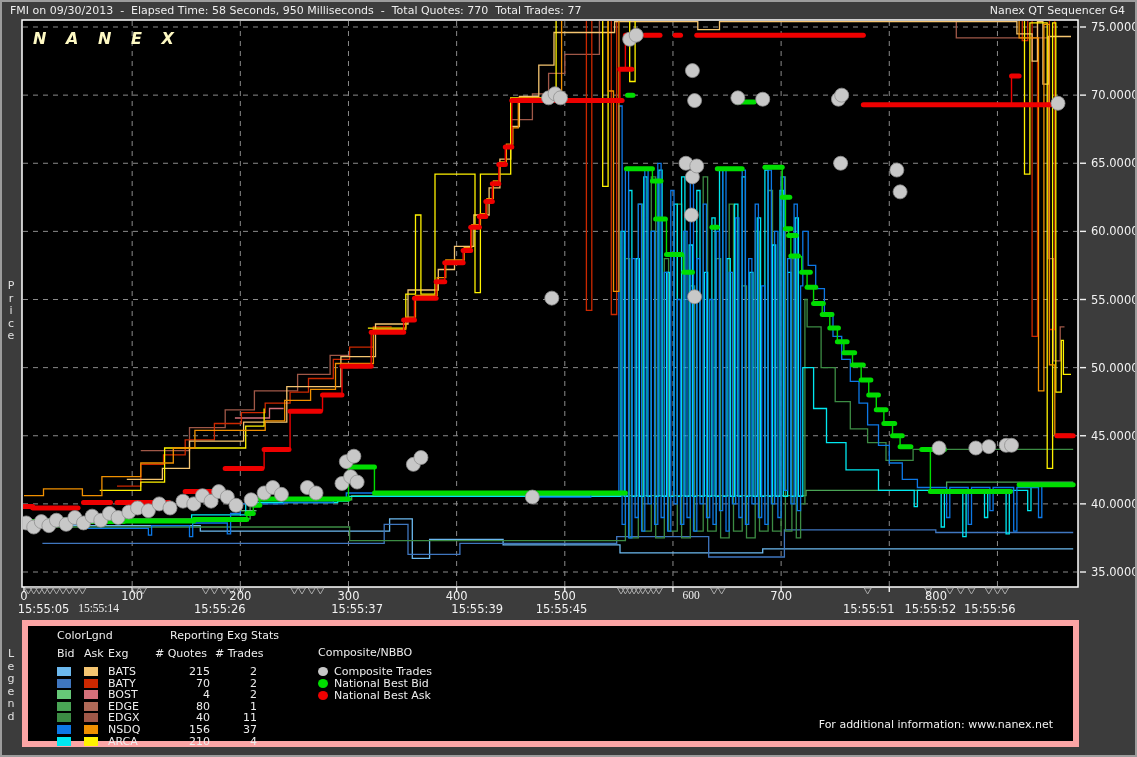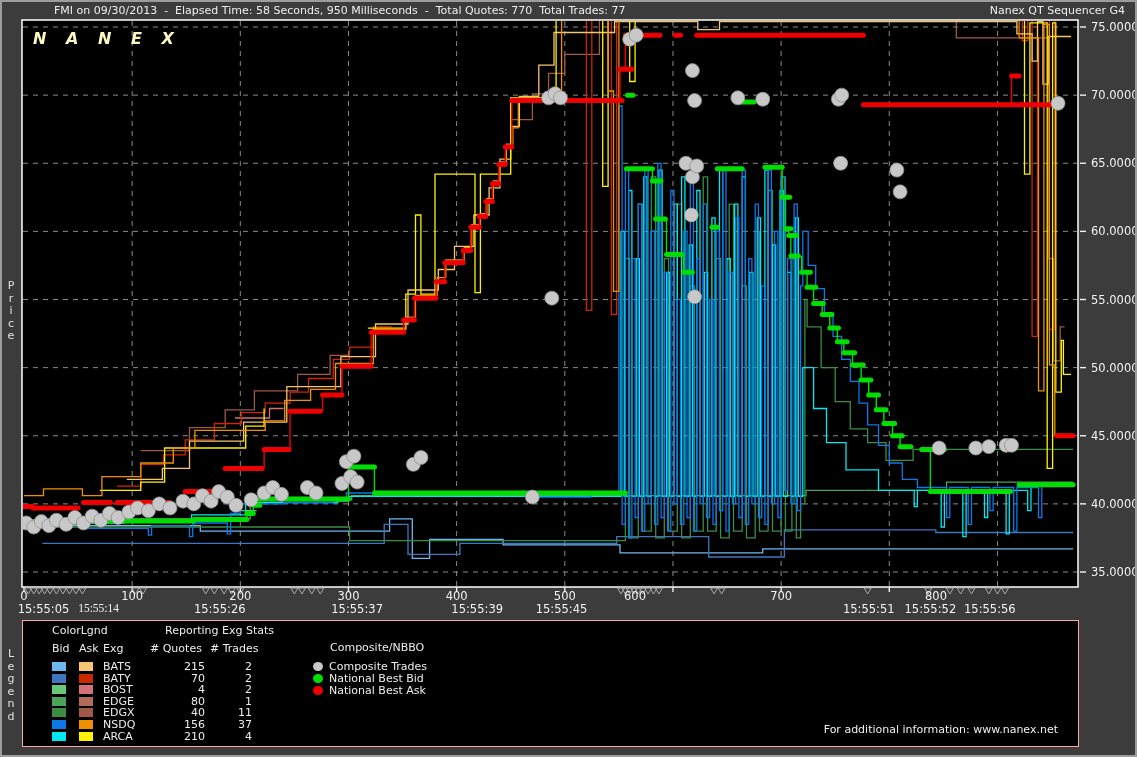--- a/index.html
+++ b/index.html
@@ -1,27 +1,27 @@
 <!DOCTYPE html>
 <html><head>
 <meta charset="utf-8">
 <style>
   html,body{margin:0;padding:0;background:#2a2a2a;}
   .window{position:relative;width:1137px;height:757px;background:#3C3C3C;border:2px solid #9C9C9C;box-sizing:border-box;overflow:hidden;
           font-family:"DejaVu Sans","Liberation Sans",sans-serif;color:#EDEDED;}
   .titlebar{position:absolute;left:0;top:0;width:100%;height:17px;font-size:11px;line-height:16px;}
-  .title-left{position:absolute;left:8px;top:1px;white-space:pre;margin-left:44px;}
+  .title-left{position:absolute;left:8px;top:1px;white-space:pre;}
   .title-right{position:absolute;right:10px;top:1px;white-space:pre;}
   #plot-svg{position:absolute;left:0;top:0;pointer-events:none;}
   .brand{position:absolute;left:31px;top:27px;font-size:16px;font-style:italic;letter-spacing:7px;color:#fef9c3;font-weight:bold;z-index:3;}
   .vlabel{position:absolute;font-size:11px;color:#E0E0E0;text-align:center;width:14px;line-height:12.5px;z-index:3;white-space:pre-line;}
   .ylab{position:absolute;left:1089px;font-size:11.5px;color:#F2F2F2;z-index:3;}
   .xlab{position:absolute;font-size:11.5px;color:#F2F2F2;transform:translateX(-50%);z-index:3;top:587px;}
   .tslab{position:absolute;font-size:11.5px;color:#F2F2F2;transform:translateX(-50%);z-index:3;top:600px;}
-  .legend-panel{position:absolute;left:20px;top:618px;width:1057px;height:127px;background:#000;border:1px solid #fca5a5;box-sizing:border-box;z-index:2;font-size:11px;}
+  .legend-panel{position:absolute;left:20px;top:618px;width:1057px;height:127px;background:#000;border:6px solid #fca5a5;box-sizing:border-box;z-index:2;font-size:11px;}
   .lg-abs{position:absolute;white-space:pre;}
   .exg-row{position:absolute;left:0;height:11px;width:100%;}
   .sw{position:absolute;width:14px;height:9px;top:1px;}
   .exg-name{position:absolute;left:80px;top:0;line-height:11px;}
   .exg-q{position:absolute;left:118px;width:64px;top:0;text-align:right;line-height:11px;}
   .exg-t{position:absolute;left:180px;width:49px;top:0;text-align:right;line-height:11px;}
   .nbbo-row{position:absolute;left:290px;height:12px;}
   .nbbo-dot{position:absolute;left:0;top:1px;width:10px;height:9px;border-radius:50%;}
   .nbbo-lab{position:absolute;left:16px;top:0;line-height:11px;white-space:pre;}
   .footer{position:absolute;right:20px;bottom:10px;font-size:11px;color:#F0F0F0;}
@@ -350,21 +350,21 @@
       <div class="ylab" style="top: 494.875px;">40.0000</div>
       <div class="ylab" style="top: 563px;">35.0000</div>
     </div>
   <div id="x-axis">
       <div class="xlab" style="left: 22px;">0</div>
       <div class="xlab" style="left: 130.16px;">100</div>
       <div class="xlab" style="left: 238.32px;">200</div>
       <div class="xlab" style="left: 346.48px;">300</div>
       <div class="xlab" style="left: 454.64px;">400</div>
       <div class="xlab" style="left: 562.8px;">500</div>
-      <div class="xlab" style="left: 633px;">600</div>
+      <div class="xlab" style="left: 689px; font-family: Liberation Serif, serif;">600</div>
       <div class="xlab" style="left: 779.12px;">700</div>
       <div class="xlab" style="left: 934px;">800</div>
     </div>
   <div id="ts-axis">
       <div class="tslab" style="left: 41.4688px;">15:55:05</div>
       <div class="tslab" style="left: 96.6304px; font-family: Liberation Serif, serif;">15:55:14</div>
       <div class="tslab" style="left: 217.77px;">15:55:26</div>
       <div class="tslab" style="left: 355.133px;">15:55:37</div>
       <div class="tslab" style="left: 475.19px;">15:55:39</div>
       <div class="tslab" style="left: 559.555px;">15:55:45</div>
@@ -374,21 +374,21 @@
     </div>
 
   <div class="legend-panel">
     <div class="lg-abs" style="left:29px;top:3px;">ColorLgnd</div>
     <div class="lg-abs" style="left:142px;top:3px;">Reporting Exg Stats</div>
     <div class="lg-abs" style="left:29px;top:21px;">Bid</div>
     <div class="lg-abs" style="left:56px;top:21px;">Ask</div>
     <div class="lg-abs" style="left:80px;top:21px;">Exg</div>
     <div class="lg-abs" style="left:127px;top:21px;"># Quotes</div>
     <div class="lg-abs" style="left:187px;top:21px;"># Trades</div>
-    <div class="lg-abs" style="left:307px;top:20px;text-align:center;">Composite/NBBO</div>
+    <div class="lg-abs" style="left:290px;top:20px;text-align:center;">Composite/NBBO</div>
     <div id="exg-rows">
         <div class="exg-row" style="top: 40px;">
           <span class="sw" style="left:29px;background:#6CB9EF"></span>
           <span class="sw" style="left:56px;background:#F5C571"></span>
           <span class="exg-name">BATS</span>
           <span class="exg-q">215</span>
           <span class="exg-t">2</span>
         </div>
         <div class="exg-row" style="top: 51.6px;">
           <span class="sw" style="left:29px;background:#3F76BF"></span>

